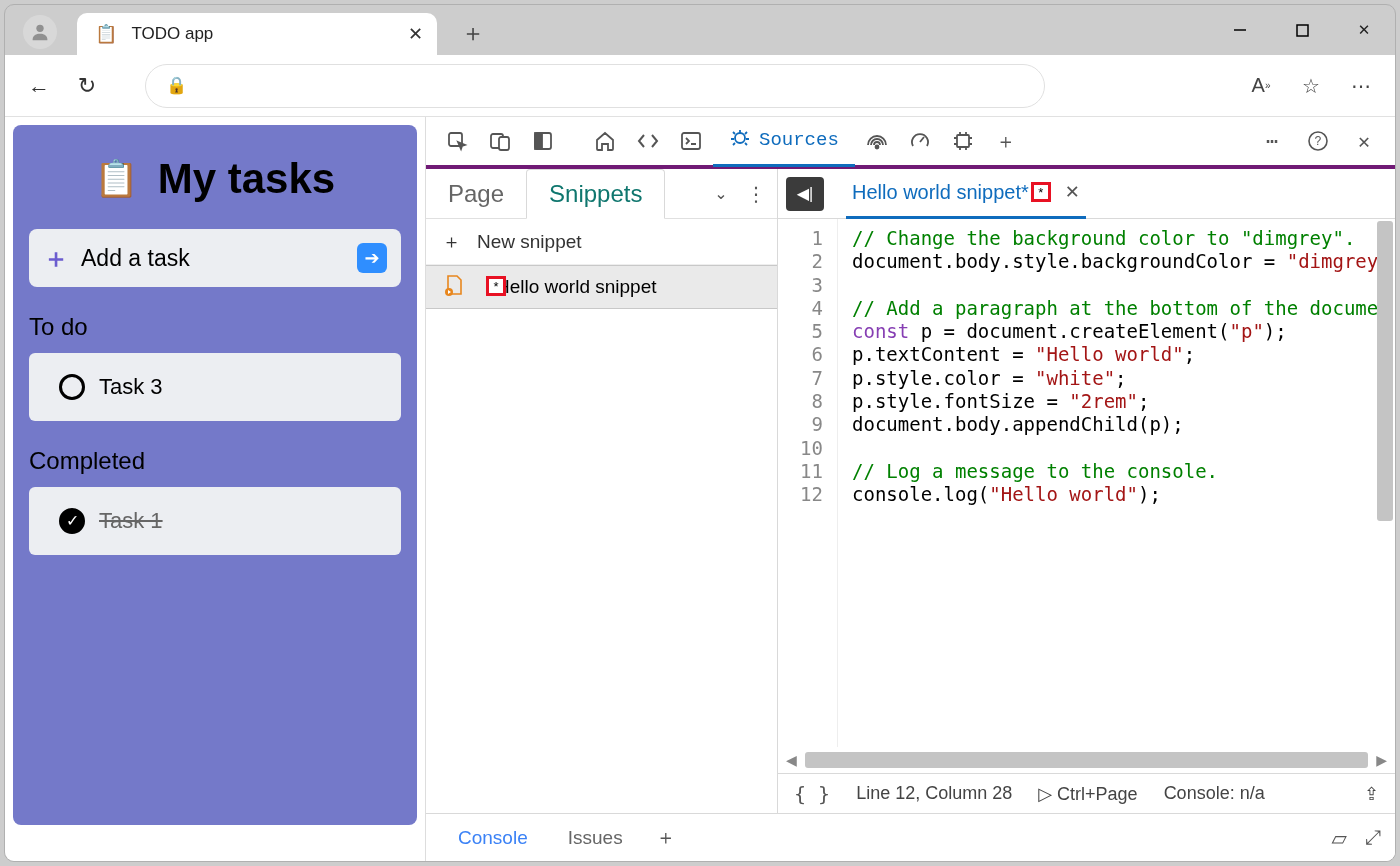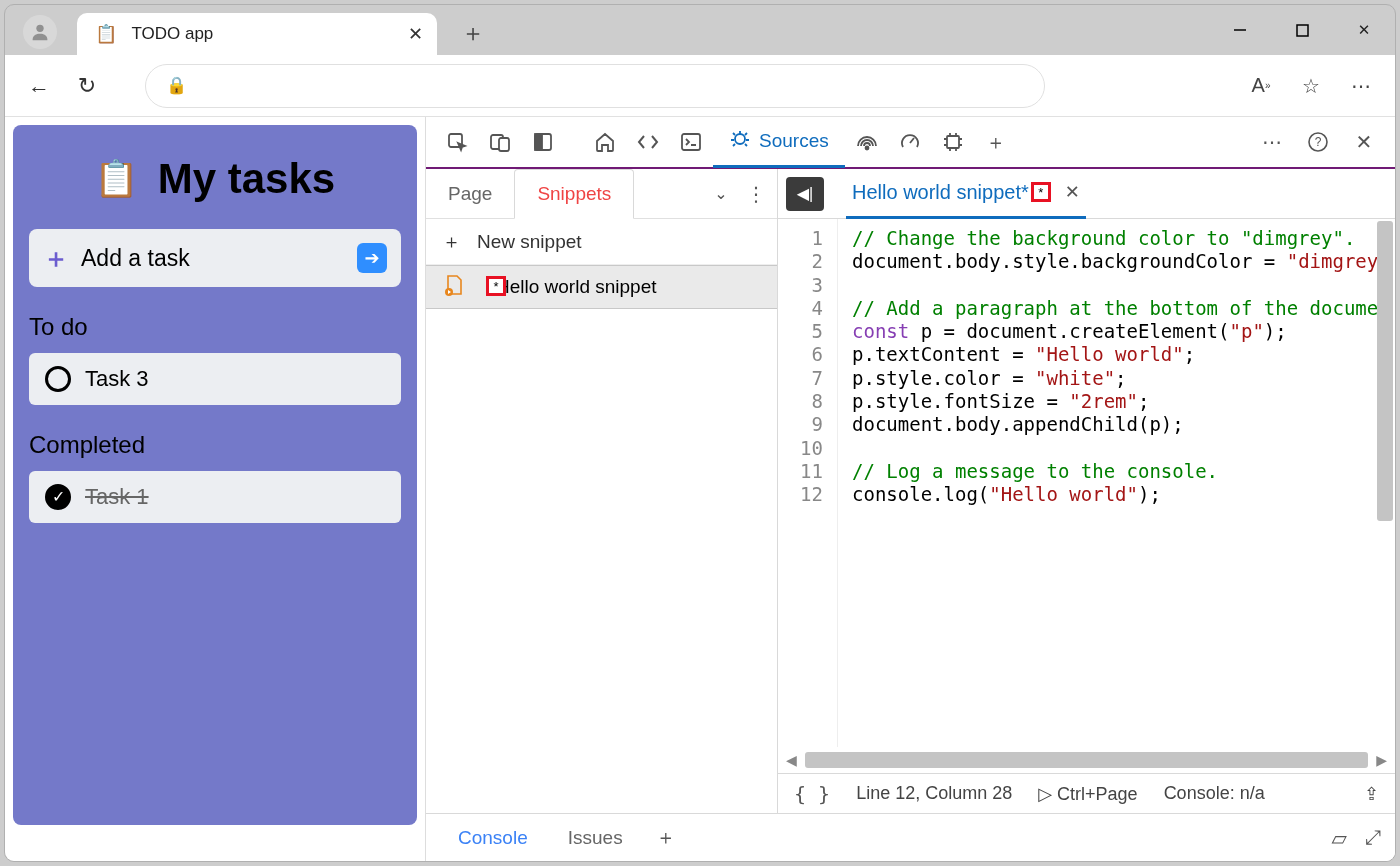--- a/index.html
+++ b/index.html
@@ -45,47 +45,47 @@
   }
   .page h1 { display:flex; align-items:center; gap:18px; justify-content:center;
              font-size:42px; font-weight:800; margin:14px 0 26px; }
   .clip { font-size:36px; }
   .add-row { background:#eceef2; border-radius:8px; height:58px; display:flex; align-items:center;
              padding:0 14px; font-size:23px; gap:12px; cursor:text; }
   .add-row .plus { color:#6b5ccf; font-size:26px; font-weight:700; }
   .go { margin-left:auto; width:30px; height:30px; background:#2f8eff; color:#fff; border-radius:6px;
         display:flex; align-items:center; justify-content:center; font-size:18px;}
   .sec-title { text-align:left; font-size:24px; margin:26px 0 12px; }
-  .task { background:#eceef2; border-radius:6px; height:52px; display:flex; align-items:center;
-          padding:0 16px; font-size:22px; gap:14px; margin-bottom:24px; }
+  .task { background:#eceef2; border-radius:6px; height:68px; display:flex; align-items:center;
+          padding:0 30px; font-size:22px; gap:14px; margin-bottom:24px; }
   .circ { width:26px; height:26px; border:3px solid #000; border-radius:50%; }
   .circ.done { background:#000; position:relative; }
   .circ.done::after { content:"✓"; color:#fff; font-size:16px; position:absolute; left:4px; top:0px;}
   .strik { text-decoration:line-through; color:#666; }
   
   .devtools { flex:1; display:flex; flex-direction:column; background:#fff; border-left:1px solid #ddd;}
   
   .dt-top { height:52px; display:flex; align-items:center; gap:1px; padding:0 10px;
-            border-bottom:2px solid #701a75; }
+            border-bottom:4px solid #701a75;font-family:Liberation Mono, monospace; }
   .dt-ic { width:42px; height:42px; display:flex; align-items:center; justify-content:center;
            font-size:20px; color:#555; cursor:pointer; border-radius:4px;}
   .dt-ic svg { stroke:#555; }
   .dt-spacer { width:18px; }
   .dt-tab { height:52px; display:flex; align-items:center; gap:8px; padding:0 16px;
             font-size:19px; color:#555; cursor:pointer; position:relative;}
   .dt-tab.active { color:#0f6cbd; border-bottom:3px solid #0f6cbd; }
   .dt-tab.active .bug svg { stroke:#0f6cbd; }
   .dt-top-right { margin-left:auto; display:flex; gap:4px; }
   
   .dt-body { flex:1; display:flex; }
   
   .nav-pane { width:352px; display:flex; flex-direction:column; border-right:1px solid #d9d9d9;}
   .nav-tabs { height:50px; display:flex; align-items:center; border-bottom:1px solid #e0e0e0;}
-  .nav-tab { padding:0 22px; height:50px; display:flex; align-items:center; font-size:19px; color:#666; cursor:pointer;}
-  .nav-tab.active { background:#fff; color:#ef4444; border:1px solid #d9d9d9; border-bottom:1px solid #fff;
+  .nav-tab { padding:0 22px; height:50px; display:flex; align-items:center; font-size:24px; color:#666; cursor:pointer;}
+  .nav-tab.active { background:#fff; color:#0f766e; border:1px solid #d9d9d9; border-bottom:1px solid #fff;
                     border-radius:4px 4px 0 0; margin-bottom:-1px;}
   .nav-tabs .chev { margin-left:auto; width:40px; text-align:center; color:#555;}
   .nav-tabs .more { width:30px; text-align:center; color:#555; font-size:20px; margin-right:6px;}
   .new-snip { height:46px; display:flex; align-items:center; gap:16px; padding:0 16px;
               font-size:19px; color:#333; border-bottom:1px solid #eee; cursor:pointer;}
   .snip-row { height:44px; display:flex; align-items:center; gap:8px; padding:0 18px;
               font-size:19px; background:#eaeaea; border-top:1px solid #c8c8c8; border-bottom:1px solid #c8c8c8; cursor:pointer; position:relative;}
   .snip-ic { color:#e8871e; font-size:18px; position:relative; }
   .redbox { position:absolute; width:20px; height:20px; border:3px solid #e81123; background:#fff;
             display:flex; align-items:center; justify-content:center; font-size:13px; color:#000; }

